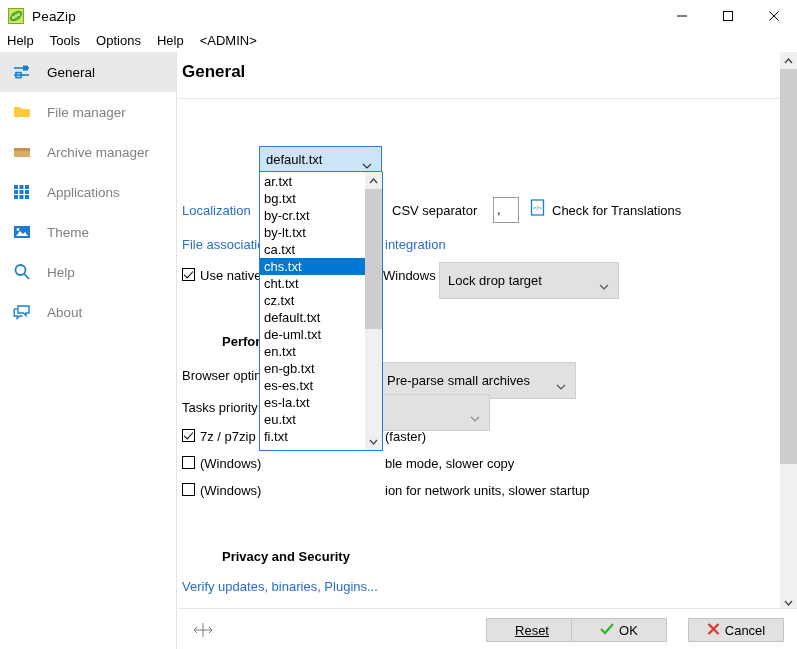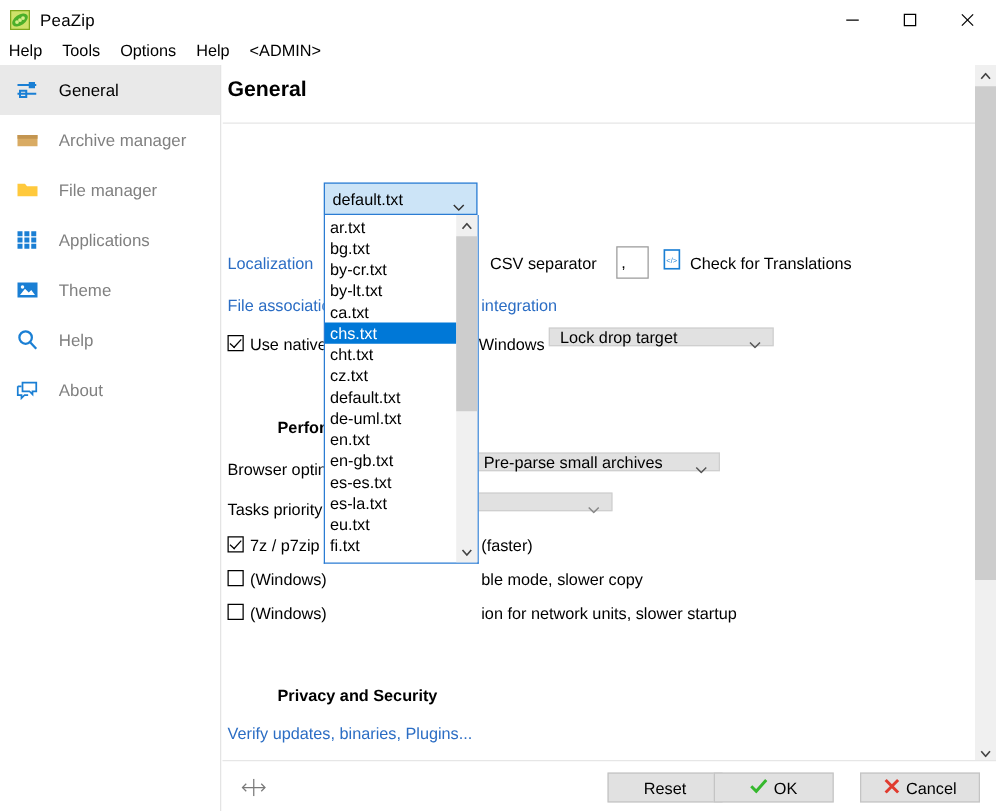--- a/index.html
+++ b/index.html
@@ -77,21 +77,21 @@
     position: absolute; left: 0px; top: 46px; width: 602px; height: 1px;
     background: #e6e6e6;
   }
 
   .lbl       { position: absolute; font-size: 13px; color: #000; white-space: nowrap; }
   .lbl-link  { position: absolute; font-size: 13px; color: #2b6dc4; white-space: nowrap; }
   .lbl-bold  { position: absolute; font-size: 13px; color: #000; font-weight: bold; white-space: nowrap; padding-left: 40px; }
 
   
   .combo {
-    position: absolute; height: 15px;
+    position: absolute; height: 37px;
     background: #e1e1e1; border: 1px solid #cfcfcf;
     display: flex; align-items: center;
     padding-left: 8px; font-size: 13px; color: #000;
   }
   .combo .chev {
     position: absolute; right: 9px; top: 50%; transform: translateY(-50%);
     width: 10px; height: 6px;
   }
 
   
@@ -173,21 +173,21 @@
   #bottombar {
     position: absolute; left: 178px; top: 608px; width: 619px; height: 41px;
     background: #ffffff; border-top: 1px solid #e6e6e6;
   }
   .btn {
     position: absolute; top: 9px; height: 24px;
     background: #e1e1e1; border: 1px solid #c4c4c4;
     display: flex; align-items: center; justify-content: center;
     font-size: 13px; color: #000; gap: 5px;
   }
-  #btn-reset  { left: 308px; width: 92px; }
+  #btn-reset  { left: 308px; width: 92px; text-decoration: underline; }
   #btn-ok     { left: 393px; width: 96px; }
   #btn-cancel { left: 510px; width: 96px; }
   #splitter-handle {
     position: absolute; left: 14px; top: 14px; width: 22px; height: 14px;
     color: #7a7a7a;
   }
 </style>
 </head>
 <body>
 
@@ -240,34 +240,34 @@
         <rect x="3" y="8.6" width="5" height="5" fill="none" stroke="#1a7fd4" stroke-width="1.6"></rect>
       </svg>
     </span>
     <span>General</span>
   </div>
 
 
   <div class="side-item">
     <span class="side-ico">
       <svg width="18" height="16" viewBox="0 0 18 16">
+        <path d="M1 3 h6 l1.6 2 H17 v8 H1 Z" fill="#ffc93c"></path>
+      </svg>
+    </span>
+    <span>File manager</span>
+  </div>
+
+  <div class="side-item">
+    <span class="side-ico">
+      <svg width="18" height="16" viewBox="0 0 18 16">
         <rect x="1" y="4" width="16" height="9" fill="#d9ab63"></rect>
         <rect x="1" y="4" width="16" height="3" fill="#c39550"></rect>
       </svg>
     </span>
     <span>Archive manager</span>
-  </div>
-
-  <div class="side-item">
-    <span class="side-ico">
-      <svg width="18" height="16" viewBox="0 0 18 16">
-        <path d="M1 3 h6 l1.6 2 H17 v8 H1 Z" fill="#ffc93c"></path>
-      </svg>
-    </span>
-    <span>File manager</span>
   </div>
 
   <div class="side-item">
     <span class="side-ico">
       <svg width="18" height="16" viewBox="0 0 18 16">
         <g fill="#1a7fd4">
           <rect x="1" y="1" width="4" height="4"></rect>
             <rect x="6.5" y="1" width="4" height="4"></rect>
             <rect x="12" y="1" width="4" height="4"></rect>
           <rect x="1" y="6" width="4" height="4"></rect>

